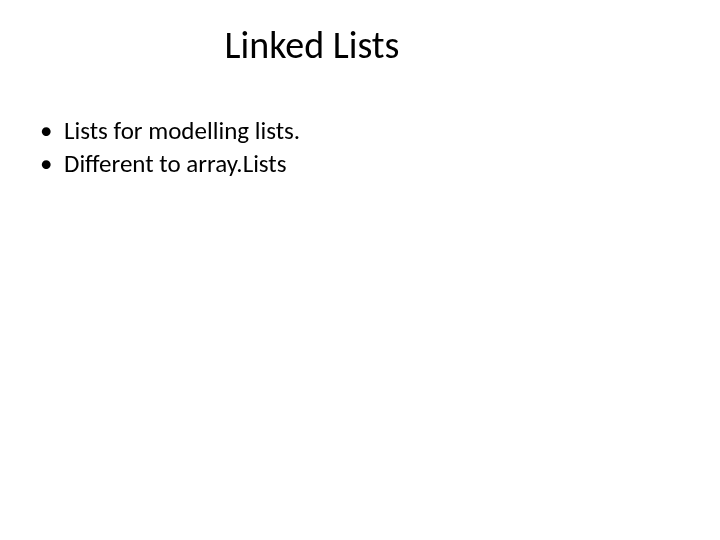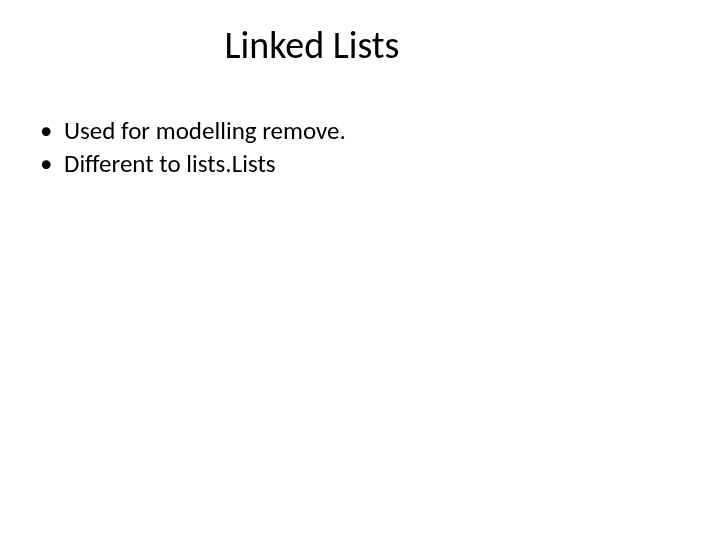--- a/index.html
+++ b/index.html
@@ -48,17 +48,17 @@
     line-height: 1.22;
   }
 </style>
 </head>
 <body>
 
 <div class="slide">
   <div class="title">Linked Lists</div>
   <div class="body">
     <ul class="bullets">
-      <li>Used for modelling remove.</li>
-      <li>Different to lists.Lists</li>
+      <li>Lists for modelling lists.</li>
+      <li>Different to array.Lists</li>
     </ul>
   </div>
 </div>
 
 </body></html>

